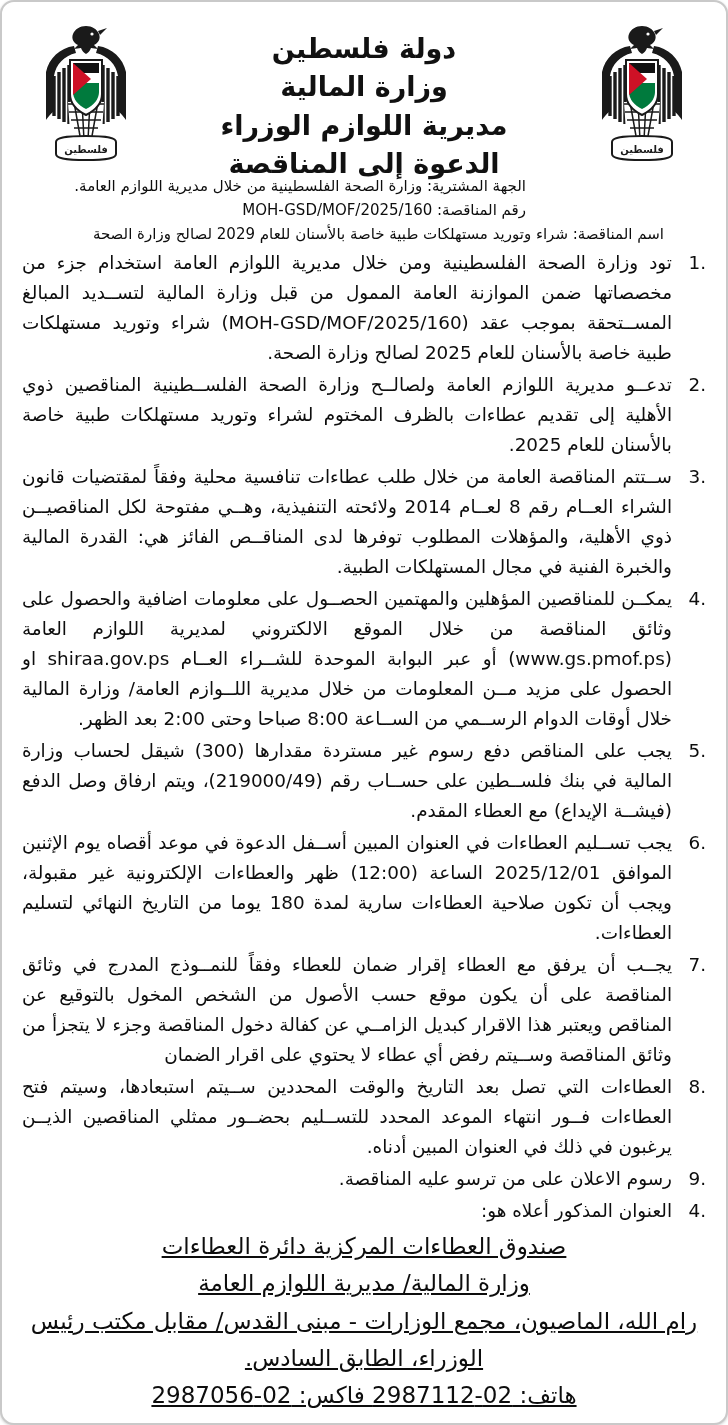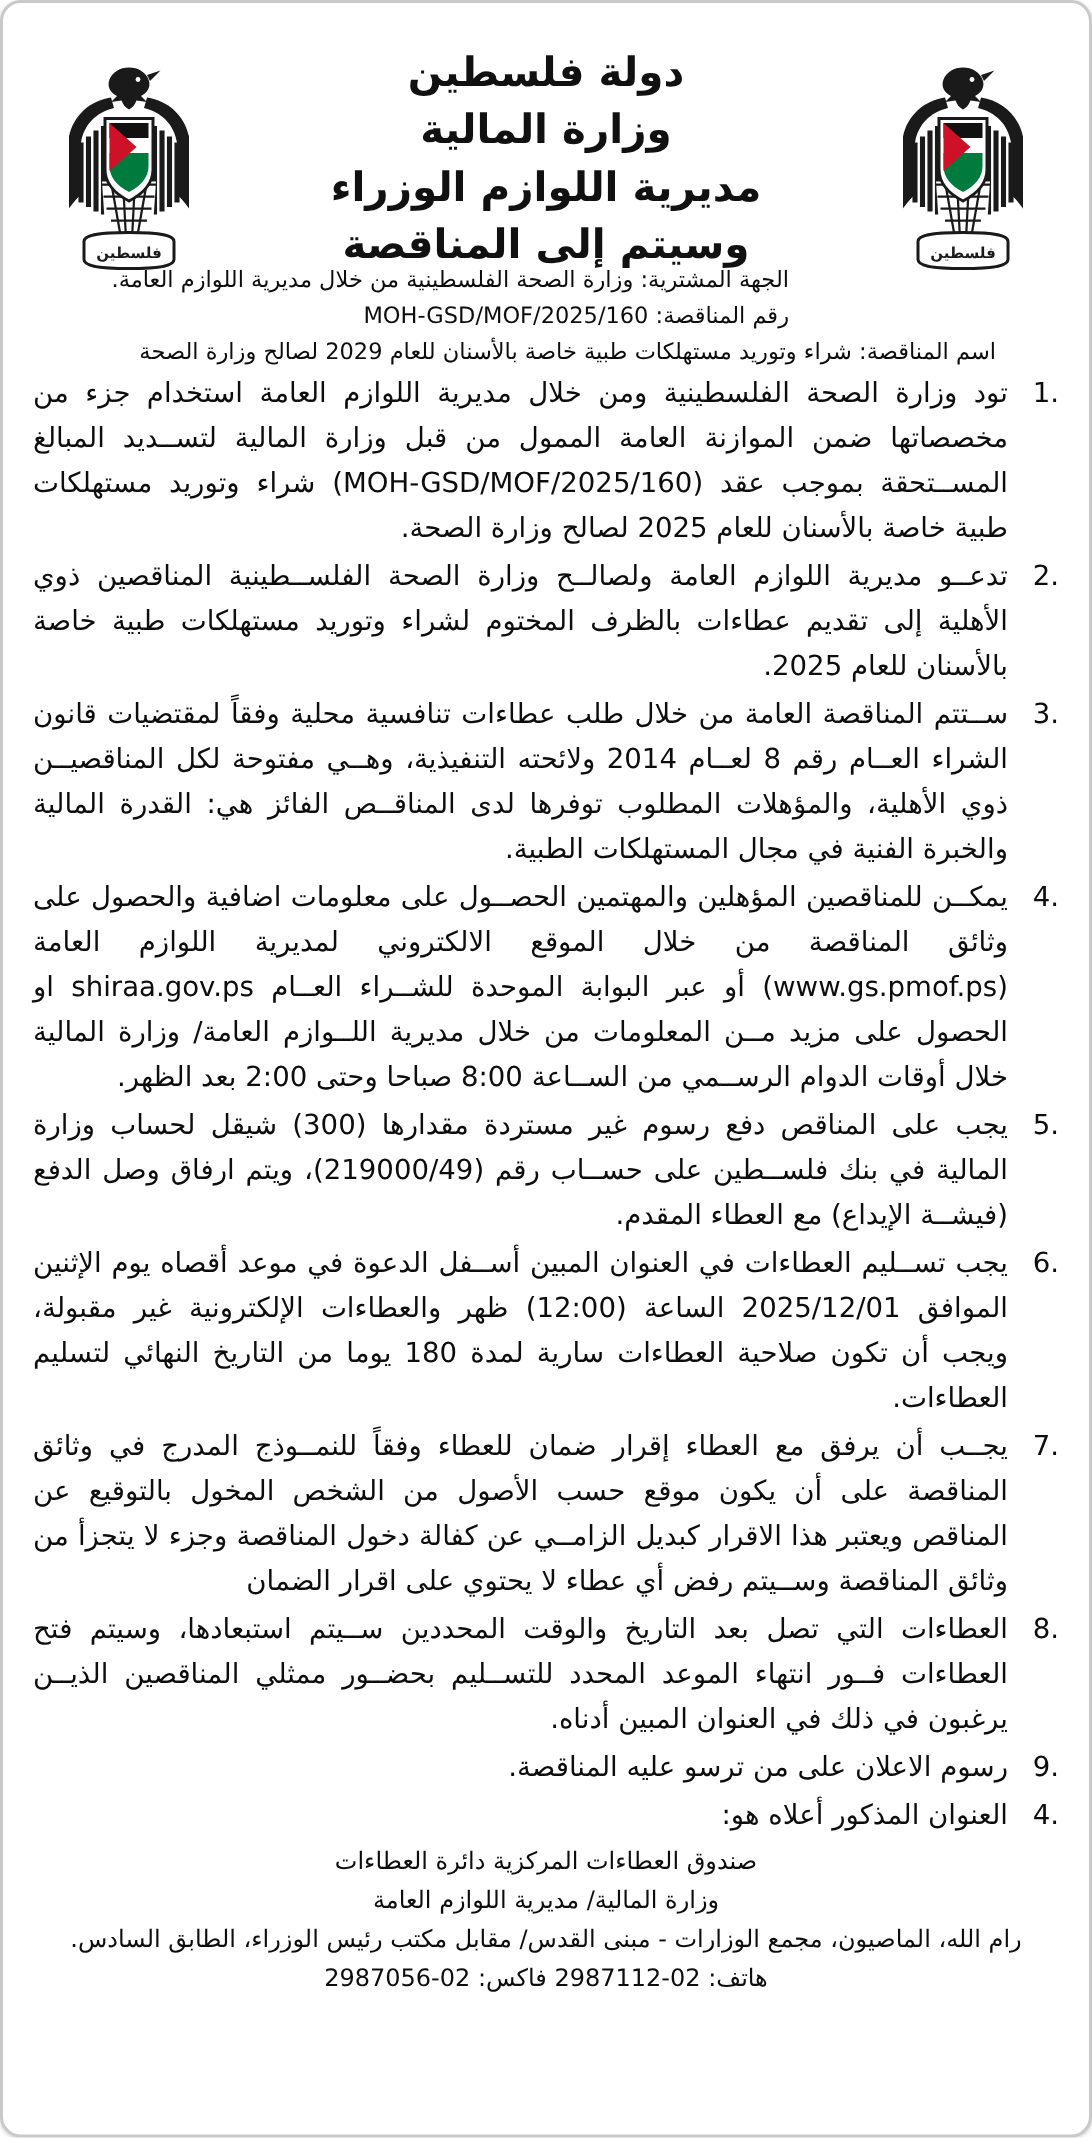--- a/index.html
+++ b/index.html
@@ -27,21 +27,21 @@
     overflow: hidden;
   }
 
   
   .header {
     position: relative;
     height: 152px;
   }
   .emblem {
     position: absolute;
-    top: 19px;
+    top: 0;
     width: 104px;
     height: 150px;
   }
   .emblem.left  { left: 16px; }
   .emblem.right { right: 16px; }
   .emblem svg { width: 100%; height: 100%; display: block; }
 
   .header-titles {
     position: absolute;
     left: 0; right: 0;
@@ -105,23 +105,24 @@
   
   li.pad-9  { padding-left: 255px; }
   li.pad-10 { padding-left: 318px; }
 
   
   .address {
     margin: 0 4px;
     text-align: center;
   }
   .address div {
-    font-size: 16px;
+    font-size: 23px;
     color: #0d0d0d;
     line-height: 1.62;
+    text-decoration: underline;
   }
   .address .contact {
     letter-spacing: 0.1px;
   }
 </style>
 </head>
 <body>
 
 <div class="page">
 
@@ -160,21 +161,21 @@
           <path d="M22 126 C22 122 30 120 52 120 C74 120 82 122 82 126 L82 138 C82 142 74 144 52 144 C30 144 22 142 22 138 Z" fill="#ffffff" stroke="#1a1a1a" stroke-width="2"></path>
           <text x="52" y="137" font-family="DejaVu Sans, sans-serif" font-size="10" font-weight="bold" text-anchor="middle" fill="#1a1a1a">فلسطين</text>
         </g>
       </svg>
     </div>
 
     <div class="header-titles">
       <div>دولة فلسطين</div>
       <div>وزارة المالية</div>
       <div>مديرية اللوازم الوزراء</div>
-      <div>وسيتم إلى المناقصة</div>
+      <div>الدعوة إلى المناقصة</div>
     </div>
 
     <div class="emblem right">
       <svg viewBox="0 0 104 150" xmlns="http://www.w3.org/2000/svg">
         <g>
           <path d="M52 10 C46 10 41 13 39 18 C37 23 40 27 44 29 L40 33 L47 32 C48 35 50 37 52 38 C54 37 56 35 57 32 L64 33 L60 29 C64 27 67 23 65 18 C63 13 58 10 52 10 Z" fill="#1a1a1a"></path>
           <path d="M64 15 L73 12 L66 19 Z" fill="#1a1a1a"></path>
           <circle cx="58" cy="18" r="1.6" fill="#ffffff"></circle>
           <path d="M40 30 C26 32 15 42 12 56 L12 104 C12 104 16 98 20 95 L20 60 C22 48 30 40 42 37 Z" fill="#1a1a1a"></path>
           <path d="M20 60 L20 100 M25 56 L25 103 M30 52 L30 106 M35 49 L35 108" stroke="#1a1a1a" stroke-width="3.4" fill="none"></path>

